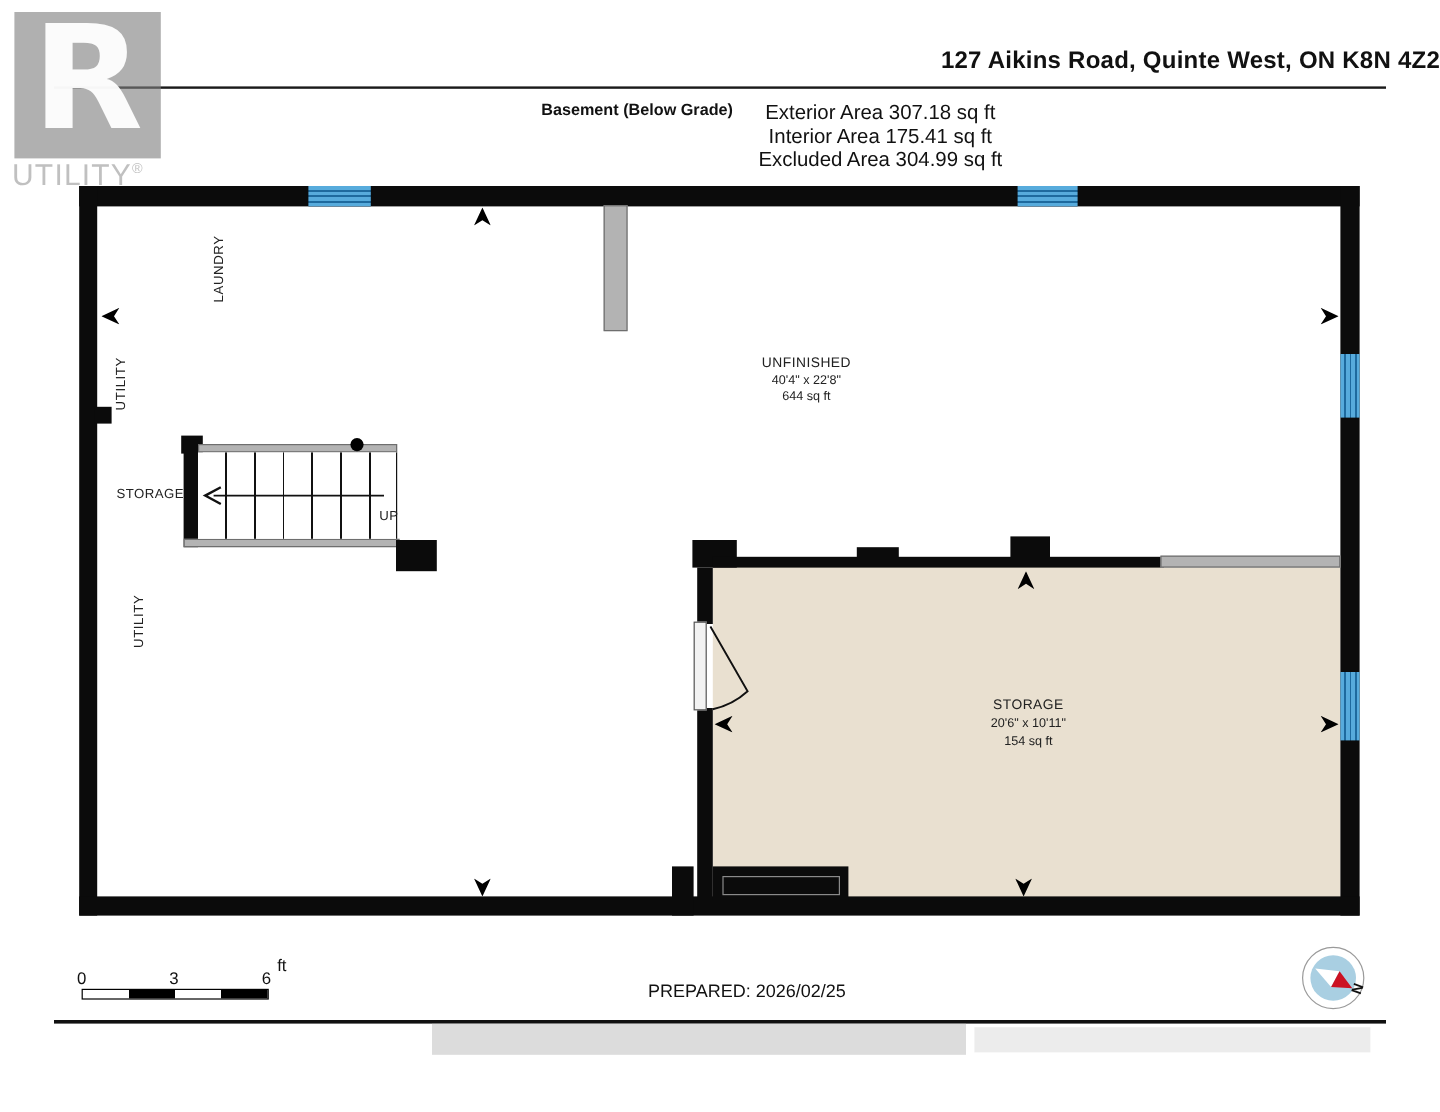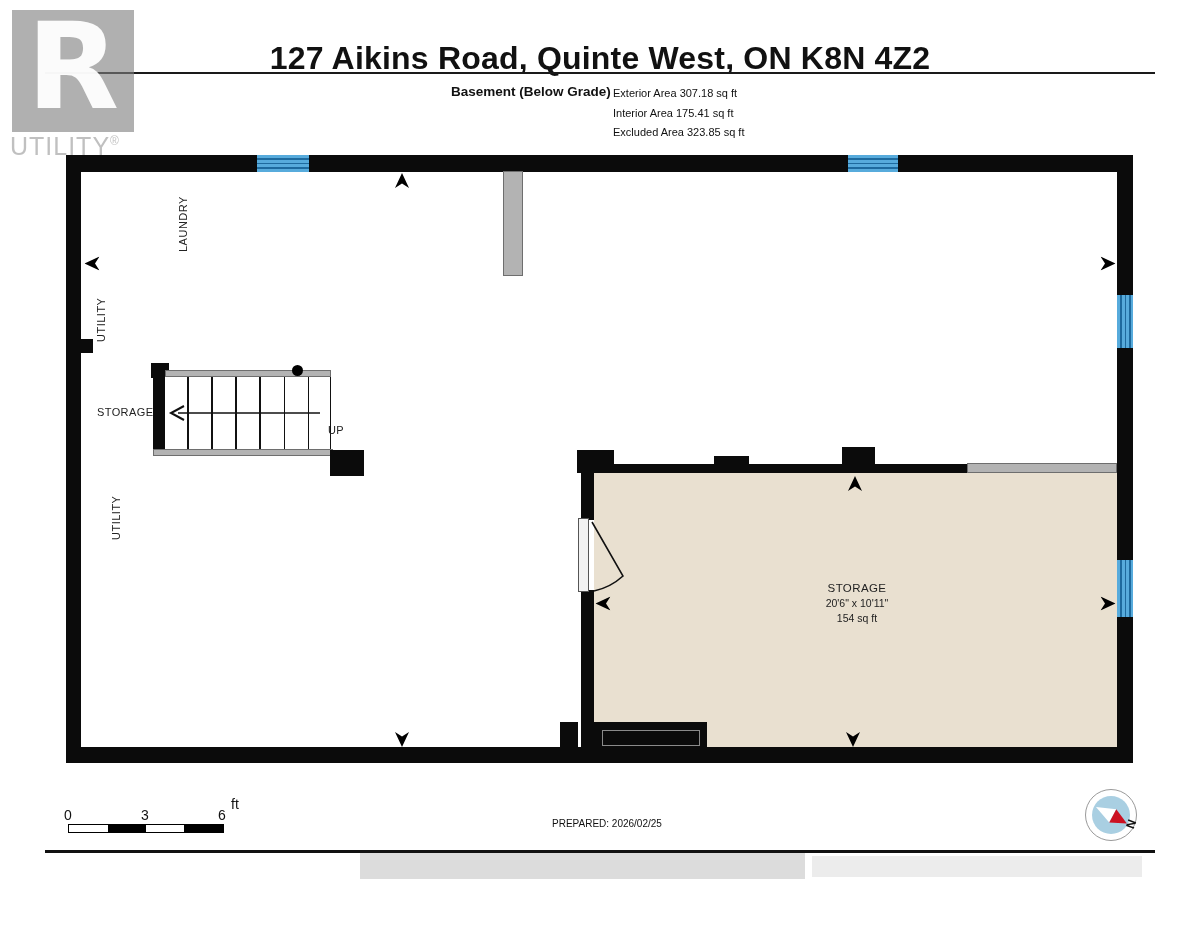--- a/index.html
+++ b/index.html
@@ -1,23 +1,23 @@
 <!DOCTYPE html>
 <html><head>
 <meta charset="utf-8">
 <style>
   html,body{margin:0;padding:0;background:#ffffff;}
   .page{position:relative;width:1200px;height:927px;background:#fff;overflow:hidden;
         font-family:"Liberation Sans", sans-serif;color:#111;}
   .abs{position:absolute;}
   
-  .title{left:0;right:0;top:40px;text-align:center;font-size:32px;font-weight:bold;letter-spacing:.2px;}
+  .title{left:0;right:0;top:40px;text-align:right;font-size:20px;font-weight:bold;letter-spacing:.2px;}
   .title-rule{left:45px;right:45px;top:72px;height:2px;background:#1a1a1a;}
   .floor-label{left:451px;top:84px;font-size:13.5px;font-weight:bold;}
-  .area-lines{left:613px;top:84px;font-size:11px;line-height:19.5px;}
+  .area-lines{left:632px;top:84px;font-size:17px;line-height:19.5px;text-align:center;}
   
   .logo{left:12px;top:10px;width:124px;height:150px;z-index:20;}
   .logo-square{position:absolute;left:0;top:0;width:122px;height:122px;background:rgba(128,128,128,0.62);}
   .logo-r{position:absolute;left:0;top:-4px;width:122px;height:122px;color:rgba(255,255,255,0.95);
           font-size:120px;font-weight:bold;text-align:center;line-height:122px;font-family:"DejaVu Sans",sans-serif;}
   .logo-word{position:absolute;left:-2px;top:122px;font-size:25px;color:rgba(140,140,140,0.55);letter-spacing:1px;}
   .logo-reg{font-size:12px;vertical-align:10px;}
   
   .wall{background:#0b0b0b;}
   .grayfeat{background:#b3b3b3;border:1px solid #6e6e6e;box-sizing:border-box;}
@@ -35,21 +35,21 @@
   .vlabel{writing-mode:vertical-rl;transform:rotate(180deg);font-size:11px;letter-spacing:.5px;color:#222;}
   .hlabel{font-size:11px;letter-spacing:.4px;color:#222;}
   .room-block{width:170px;text-align:center;color:#222;}
   .room-name{font-size:11.5px;letter-spacing:.4px;}
   .room-dims,.room-area{font-size:10.5px;}
   
   .scale-tick{font-size:14px;width:14px;text-align:center;}
   .scale-bar{width:156px;height:9px;border:1.5px solid #000;box-sizing:border-box;
              background:linear-gradient(to right,#fff 0 25%,#000 25% 50%,#fff 50% 75%,#000 75% 100%);}
   .scale-unit{font-size:14px;}
-  .prepared{font-size:10px;margin-left:12px;}
+  .prepared{font-size:15px;}
   .footer-rule{left:45px;right:45px;top:850px;height:3px;background:#111;}
   .disclaimer{left:47px;top:858px;font-size:12px;color:#111;}
   .wm{background:rgba(185,185,185,0.5);filter:blur(.6px);}
   
   .compass{left:1085px;top:789px;width:52px;height:52px;}
   .compass-ring{position:absolute;left:0;top:0;width:52px;height:52px;border:1.5px solid #9a9a9a;
                 border-radius:50%;background:#fff;box-sizing:border-box;}
   .compass-disc{position:absolute;left:7px;top:7px;width:38px;height:38px;border-radius:50%;background:#a9cfe2;}
   .compass-n{position:absolute;left:42px;top:28px;font-size:12px;font-weight:bold;color:#111;
              transform:rotate(-70deg);}
@@ -58,21 +58,21 @@
 <body>
 
 <div class="page">
 
   <div class="abs title">127 Aikins Road, Quinte West, ON K8N 4Z2</div>
   <div class="abs title-rule"></div>
   <div class="abs floor-label">Basement (Below Grade)</div>
   <div class="abs area-lines">
     <div>Exterior Area 307.18 sq ft</div>
     <div>Interior Area 175.41 sq ft</div>
-    <div>Excluded Area 323.85 sq ft</div>
+    <div>Excluded Area 304.99 sq ft</div>
   </div>
 
   <div class="abs logo">
     <div class="logo-square">
       <div class="logo-r">R</div>
     </div>
     <div class="logo-word"><span>UTILITY</span><span class="logo-reg">®</span></div>
   </div>
 
   <div class="abs floor-storage" style="left:594px;top:465px;width:523px;height:285px;"></div>
@@ -160,22 +160,27 @@
   <div class="abs marker" style="left:846px;top:732px;transform:rotate(180deg);">
     <svg width="14" height="15" viewBox="0 0 14 15">
         <polygon points="7,0 14,15 7,10.5 0,15" fill="#000"></polygon>
       </svg>
     </div>
 
   <div class="abs vlabel" style="left:177px;top:188px;height:64px;">LAUNDRY</div>
   <div class="abs vlabel" style="left:95px;top:292px;height:50px;">UTILITY</div>
   <div class="abs hlabel" style="left:97px;top:406px;">STORAGE</div>
   <div class="abs vlabel" style="left:110px;top:490px;height:50px;">UTILITY</div>
-  <div class="abs hlabel" style="left:328px;top:424px;">UP</div>
-
+  <div class="abs hlabel" style="left:316px;top:424px;">UP</div>
+
+  <div class="abs room-block" style="left:587px;top:297px;line-height:13.5px;">
+    <div class="room-name">UNFINISHED</div>
+    <div class="room-dims">40'4" x 22'8"</div>
+    <div class="room-area">644 sq ft</div>
+  </div>
   <div class="abs room-block" style="left:772px;top:581px;line-height:15px;">
     <div class="room-name">STORAGE</div>
     <div class="room-dims">20'6" x 10'11"</div>
     <div class="room-area">154 sq ft</div>
   </div>
 
   <div class="abs scale-tick" style="left:61px;top:807px;">0</div>
   <div class="abs scale-tick" style="left:138px;top:807px;">3</div>
   <div class="abs scale-tick" style="left:215px;top:807px;">6</div>
   <div class="abs scale-bar" style="left:68px;top:824px;"></div>

